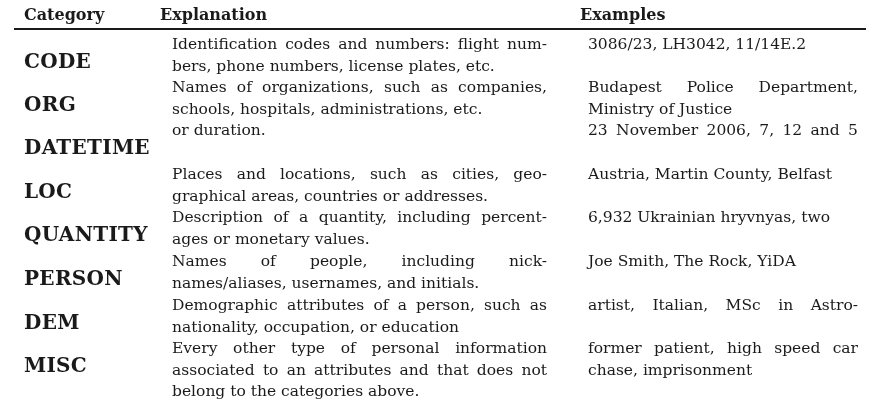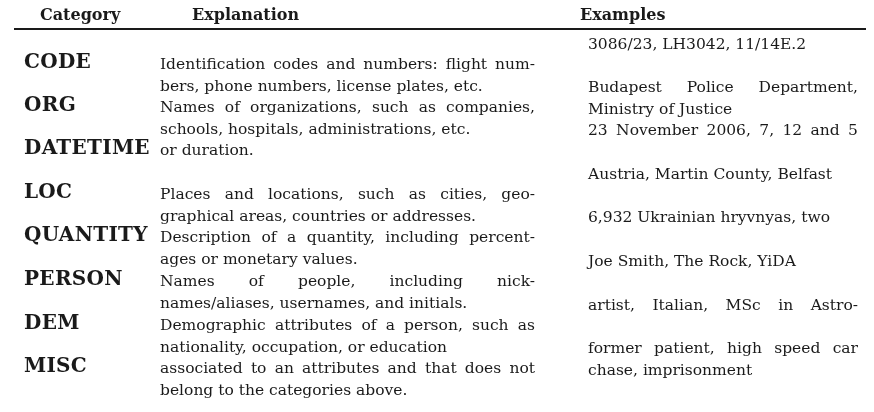--- a/index.html
+++ b/index.html
@@ -51,40 +51,40 @@
     line-height: 22px;
     letter-spacing: 0.3px;
     white-space: nowrap;
   }
   .cell {
     position: absolute;
     top: 0;
     font-size: 15.5px;
     line-height: 21.5px;
   }
-  .cell.expl { left: 160px; width: 375px; margin-top: 20px; }
+  .cell.expl { left: 172px; width: 375px; }
   .cell.exmp { left: 580px; width: 270px; margin-left: 8px; }
   .line {
     display: block;
     white-space: nowrap;
     height: 21.5px;
   }
   .line.just {
     text-align: justify;
     text-align-last: justify;
     white-space: normal;
     overflow: hidden;
   }
 </style>
 </head>
 <body>
 
 <div class="table">
-  <span class="hdr" style="left:40px;">Category</span>
-  <span class="hdr" style="left:192px;text-align:center;">Explanation</span>
+  <span class="hdr" style="left:24px;">Category</span>
+  <span class="hdr" style="left:160px;text-align:center;">Explanation</span>
   <span class="hdr" style="left:580px;">Examples</span>
   <div class="rule"></div>
 
   <div class="row" style="top:34px;">
     <span class="cat">CODE</span>
     <div class="cell expl">
       <span class="line just">Identification codes and numbers: flight num-</span>
       <span class="line">bers, phone numbers, license plates, etc.</span>
     </div>
     <div class="cell exmp">
@@ -154,20 +154,21 @@
       <span class="line">nationality, occupation, or education</span>
     </div>
     <div class="cell exmp">
       <span class="line just">artist, Italian, MSc in Astro-</span>
     </div>
   </div>
 
   <div class="row" style="top:338px;">
     <span class="cat">MISC</span>
     <div class="cell expl">
+      <span class="line just">Every other type of personal information</span>
       <span class="line just">associated to an attributes and that does not</span>
       <span class="line">belong to the categories above.</span>
     </div>
     <div class="cell exmp">
       <span class="line just">former patient, high speed car</span>
       <span class="line">chase, imprisonment</span>
     </div>
   </div>
 </div>
 

